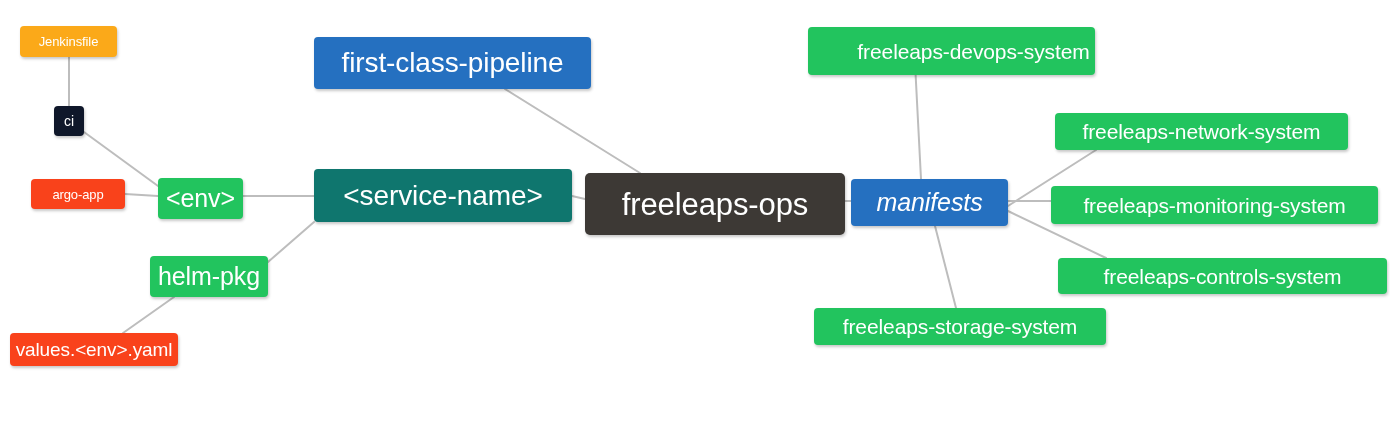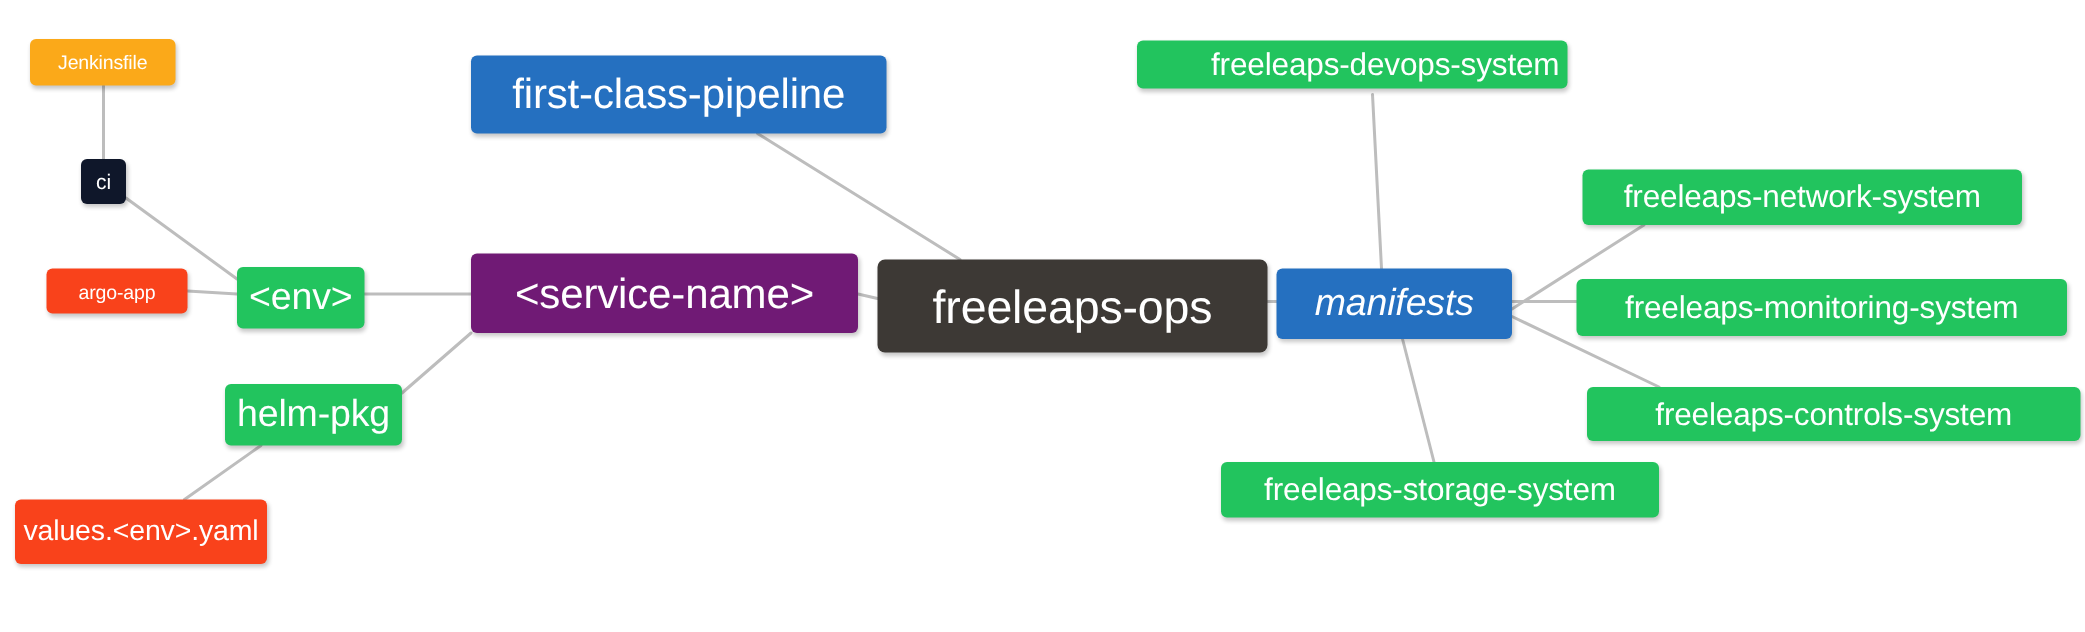--- a/index.html
+++ b/index.html
@@ -66,24 +66,24 @@
       <line x1="1008" y1="201" x2="1051" y2="201" stroke="#bdbdbd" stroke-width="2" stroke-linecap="round"></line>
       <line x1="1008" y1="211" x2="1106" y2="258" stroke="#bdbdbd" stroke-width="2" stroke-linecap="round"></line>
       <line x1="935" y1="226" x2="956" y2="308" stroke="#bdbdbd" stroke-width="2" stroke-linecap="round"></line>
     </svg>
   <div id="nodes-layer">
       <div class="node tiny" style="left: 20px; top: 26px; width: 97px; height: 31px; background: rgb(251, 169, 25);">Jenkinsfile</div>
       <div class="node xtiny" style="left: 54px; top: 106px; width: 30px; height: 30px; background: #0f172a;">ci</div>
       <div class="node tiny" style="left: 31px; top: 179px; width: 94px; height: 30px; background: rgb(249, 66, 27);">argo-app</div>
       <div class="node mid" style="left: 158px; top: 178px; width: 85px; height: 41px; background: rgb(34, 196, 94);">&lt;env&gt;</div>
       <div class="node mid" style="left: 150px; top: 256px; width: 118px; height: 41px; background: rgb(34, 196, 94);">helm-pkg</div>
-      <div class="node small" style="left: 10px; top: 333px; width: 168px; height: 43px; background: rgb(249, 66, 27);">values.&lt;env&gt;.yaml</div>
+      <div class="node small" style="left: 10px; top: 333px; width: 168px; height: 33px; background: rgb(249, 66, 27);">values.&lt;env&gt;.yaml</div>
       <div class="node big" style="left: 314px; top: 37px; width: 277px; height: 52px; background: rgb(37, 112, 192);">first-class-pipeline</div>
-      <div class="node big" style="left: 314px; top: 169px; width: 258px; height: 53px; background: #701a75;">&lt;service-name&gt;</div>
+      <div class="node big" style="left: 314px; top: 169px; width: 258px; height: 53px; background: #0f766e;">&lt;service-name&gt;</div>
       <div class="node center" style="left: 585px; top: 173px; width: 260px; height: 62px; background: rgb(61, 57, 53);">freeleaps-ops</div>
       <div class="node mid" style="left: 851px; top: 179px; width: 157px; height: 47px; background: rgb(37, 112, 192); font-style: italic;">manifests</div>
-      <div class="node sys" style="left: 758px; top: 27px; width: 287px; height: 32px; background: rgb(34, 196, 94); padding-left: 44px;">freeleaps-devops-system</div>
+      <div class="node sys" style="left: 808px; top: 27px; width: 287px; height: 48px; background: rgb(34, 196, 94); padding-left: 44px;">freeleaps-devops-system</div>
       <div class="node sys" style="left: 1055px; top: 113px; width: 293px; height: 37px; background: rgb(34, 196, 94);">freeleaps-network-system</div>
       <div class="node sys" style="left: 1051px; top: 186px; width: 327px; height: 38px; background: rgb(34, 196, 94);">freeleaps-monitoring-system</div>
       <div class="node sys" style="left: 1058px; top: 258px; width: 329px; height: 36px; background: rgb(34, 196, 94);">freeleaps-controls-system</div>
       <div class="node sys" style="left: 814px; top: 308px; width: 292px; height: 37px; background: rgb(34, 196, 94);">freeleaps-storage-system</div>
     </div>
 </div>
 
 </body></html>

